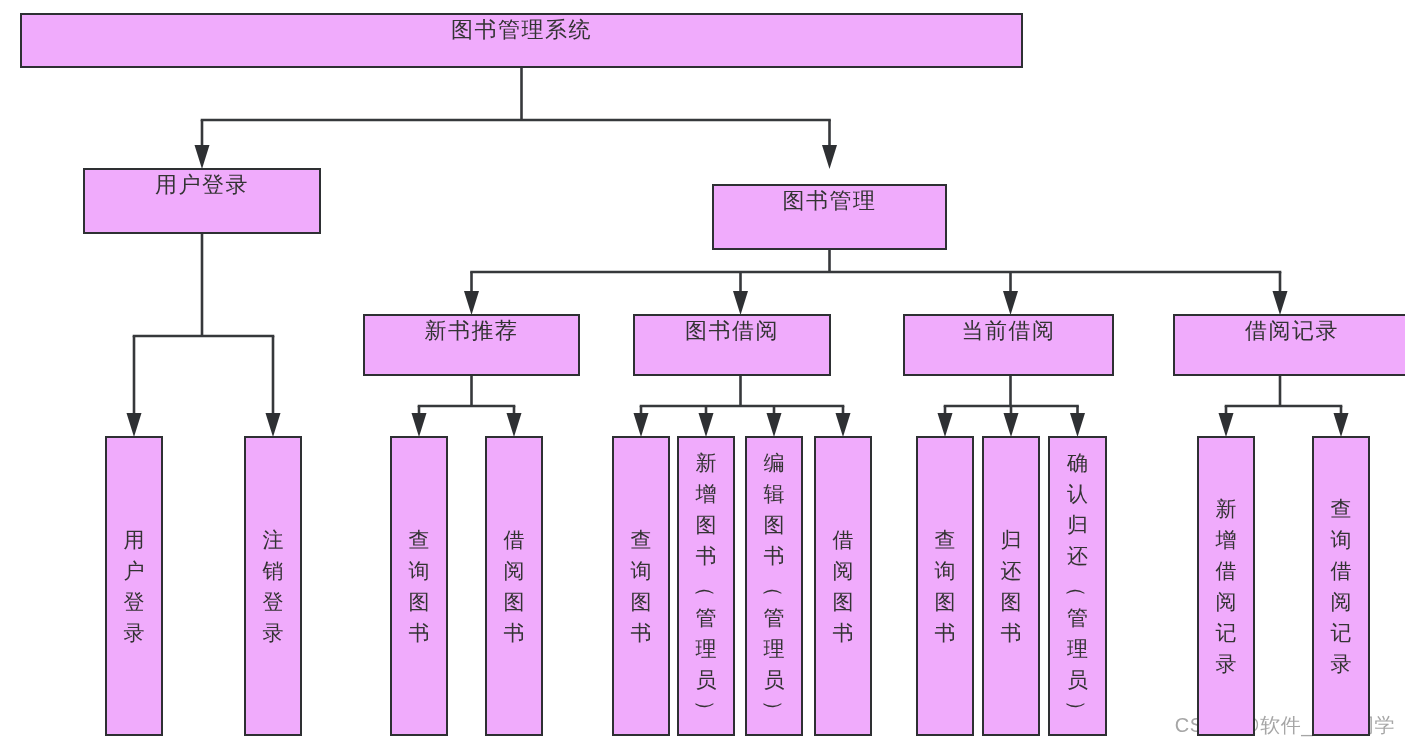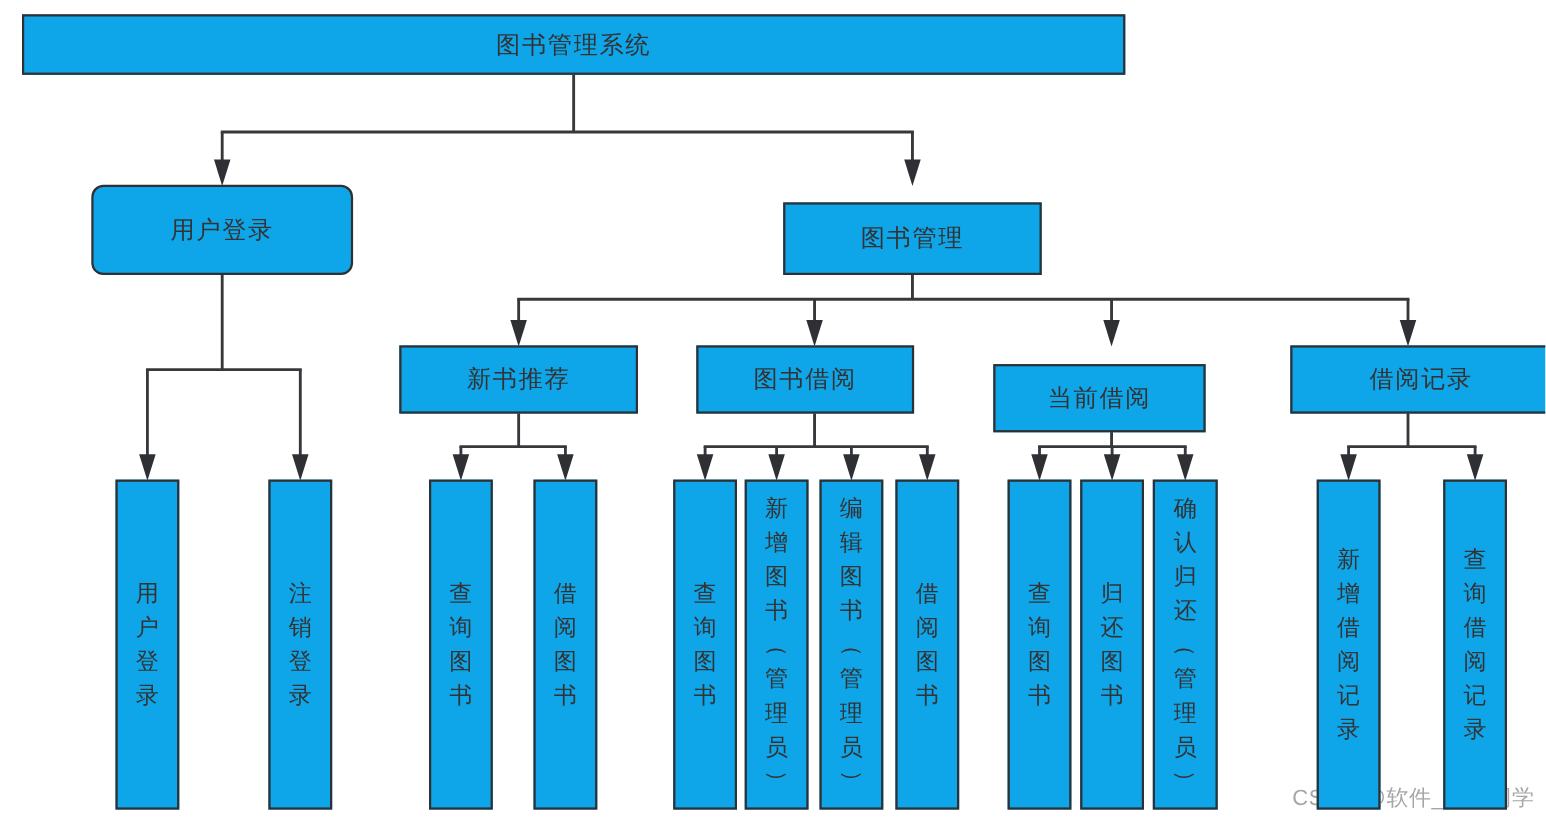--- a/index.html
+++ b/index.html
@@ -1,22 +1,22 @@
 <!DOCTYPE html>
 <html><head>
 <meta charset="utf-8">
 <style>
   html,body{margin:0;padding:0;background:#ffffff;}
   body{font-family:"Liberation Sans","DejaVu Sans",sans-serif;}
   #canvas{position:relative;width:1405px;height:747px;background:#ffffff;overflow:hidden;}
   #wires{position:absolute;left:0;top:0;width:1405px;height:747px;}
   .node{
-    position:absolute;box-sizing:border-box;background:#0ea5e9;
+    position:absolute;box-sizing:border-box;background:#f0abfc;
     border:2.6px solid #2e3033;color:#333333;
-    display:flex;align-items:center;justify-content:center;
+    display:flex;justify-content:center;
   }
   .node .hlabel{font-size:22px;letter-spacing:1.5px;white-space:nowrap;}
   .node.v{flex-direction:column;}
   .node .vlabel{display:flex;flex-direction:column;align-items:center;justify-content:center;}
   .node .vlabel .ch{display:block;font-size:21px;line-height:31px;text-align:center;}
   .node .vlabel .ch.rot{transform:rotate(90deg);}
   #watermark{
     position:absolute;right:10px;top:712px;font-size:20px;color:#a6a6a6;
     letter-spacing:0.5px;text-shadow:0 0 2px #ffffff;white-space:nowrap;
   }
@@ -76,33 +76,33 @@
       <line x1="1224.7" y1="406" x2="1342.3" y2="406" stroke="#36383b" stroke-width="2.6"></line>
       <line x1="1226" y1="406" x2="1226" y2="425" stroke="#36383b" stroke-width="2.6"></line>
       <polygon points="1218.5,413 1233.5,413 1226,437" fill="#2e3033"></polygon>
       <line x1="1341" y1="406" x2="1341" y2="425" stroke="#36383b" stroke-width="2.6"></line>
       <polygon points="1333.5,413 1348.5,413 1341,437" fill="#2e3033"></polygon>
     </svg>
   <div id="watermark">CSDN @软件_小贺同学</div>
 <div class="node h" style="left: 20px; top: 13px; width: 1003px; height: 55px;">
       <span class="hlabel">图书管理系统</span>
     </div>
-    <div class="node h" style="left: 83px; top: 168px; width: 238px; height: 82px; border-radius: 11px;">
+    <div class="node h" style="left: 83px; top: 168px; width: 238px; height: 66px;">
       <span class="hlabel">用户登录</span>
     </div>
     <div class="node h" style="left: 712px; top: 168px; width: 235px; height: 66px; margin-top: 16px;">
       <span class="hlabel">图书管理</span>
     </div>
     <div class="node h" style="left: 363px; top: 314px; width: 217px; height: 62px; font-family: Liberation Serif, serif;">
       <span class="hlabel">新书推荐</span>
     </div>
     <div class="node h" style="left: 633px; top: 314px; width: 198px; height: 62px;">
       <span class="hlabel">图书借阅</span>
     </div>
-    <div class="node h" style="left: 903px; top: 331px; width: 193px; height: 62px;">
+    <div class="node h" style="left: 903px; top: 314px; width: 211px; height: 62px;">
       <span class="hlabel">当前借阅</span>
     </div>
     <div class="node h" style="left: 1173px; top: 314px; width: 238px; height: 62px;">
       <span class="hlabel">借阅记录</span>
     </div>
     <div class="node v" style="left: 105px; top: 436px; width: 58px; height: 300px;">
       <span class="vlabel">
         <span class="ch">用</span>
         <span class="ch">户</span>
         <span class="ch">登</span>

